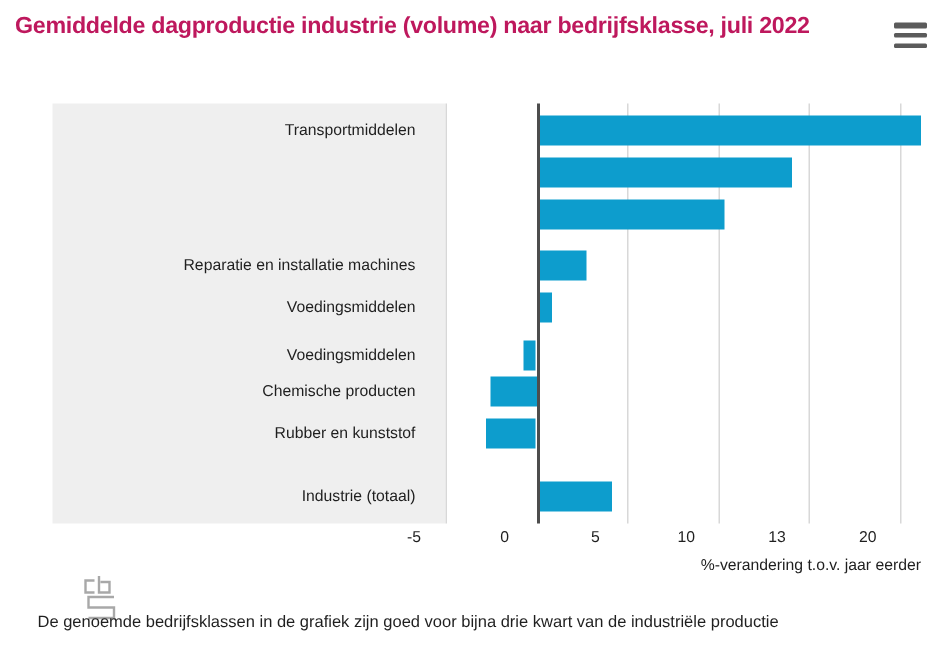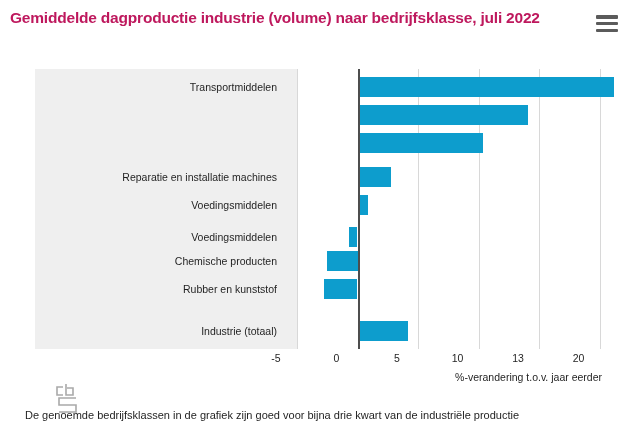--- a/index.html
+++ b/index.html
@@ -111,21 +111,21 @@
   .tick {
     position: absolute;
     top: 2px;
     font-size: 10.5px;
     color: #1f1f1f;
     transform: translateX(-50%);
     white-space: nowrap;
   }
   .axis-caption {
     position: absolute;
-    right: 26px; top: 371px;
+    right: 14px; top: 371px;
     font-size: 10.5px;
     color: #1f1f1f;
     white-space: nowrap;
   }
 
   
   .cbs-logo {
     position: absolute;
     left: 19px; top: 314px;
     width: 30px; height: 32px;

